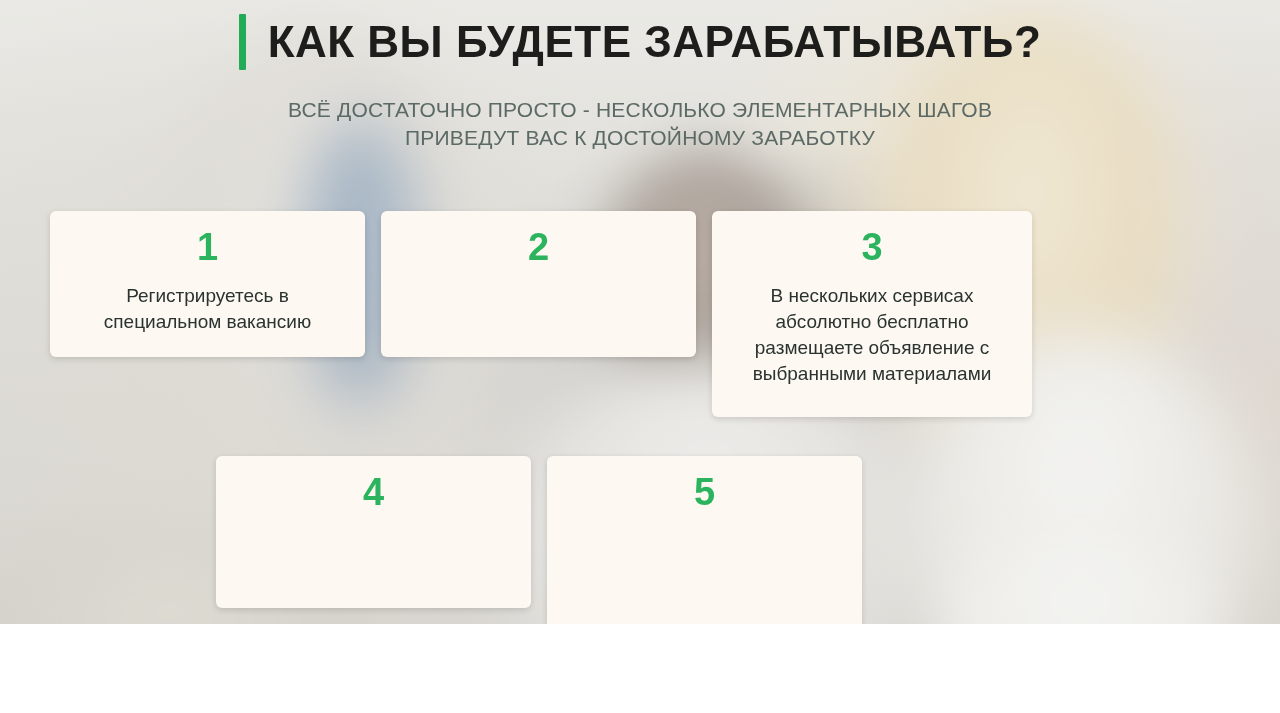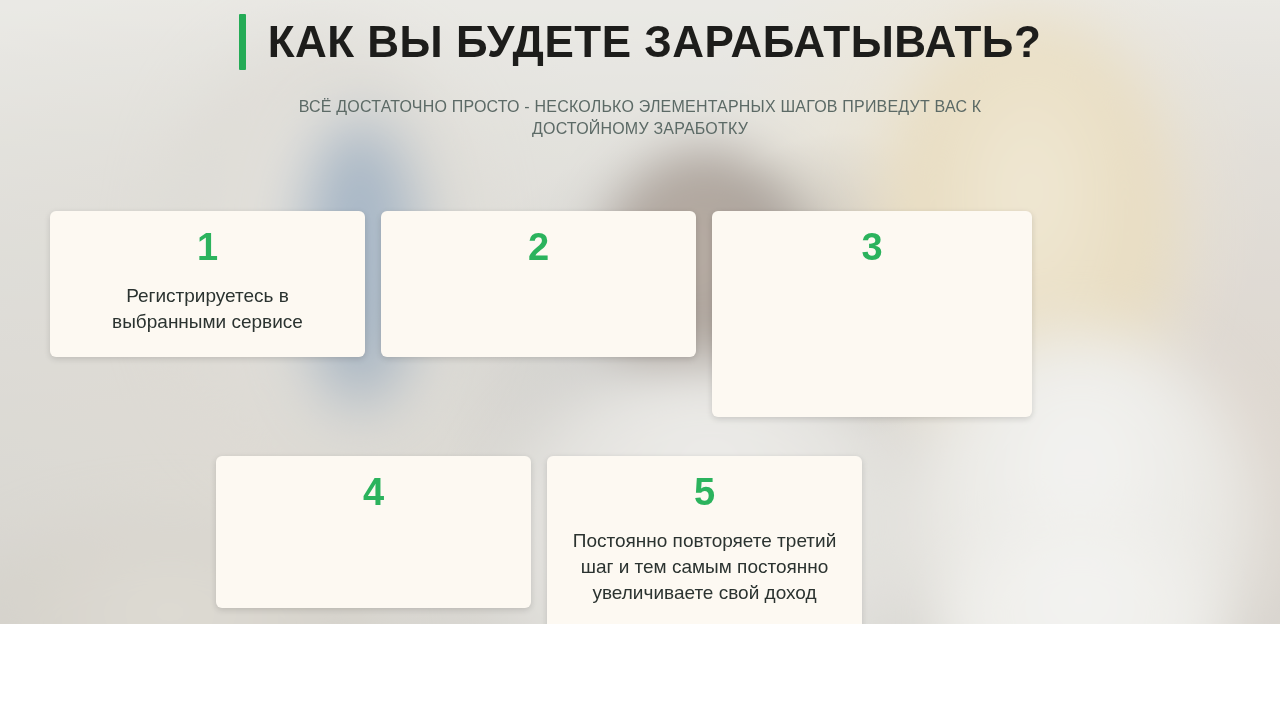--- a/index.html
+++ b/index.html
@@ -104,21 +104,21 @@
   .title {
     font-size: 44px;
     font-weight: bold;
     color: #1d1d1b;
     letter-spacing: 0.5px;
     white-space: nowrap;
   }
   .subtitle {
     margin: 22px auto 9px;
     width: 780px;
-    font-size: 16px;
+    font-size: 21px;
     color: #5c6a66;
     line-height: 1.35;
     text-align: center;
     letter-spacing: 0.2px;
   }
 
   
   .card {
     position: absolute;
     background: #fdf9f2;
@@ -166,33 +166,33 @@
   <div class="header">
     <div class="title-row">
       <div class="title-bar"></div>
       <div class="title">КАК ВЫ БУДЕТЕ ЗАРАБАТЫВАТЬ?</div>
     </div>
     <div class="subtitle">ВСЁ ДОСТАТОЧНО ПРОСТО - НЕСКОЛЬКО ЭЛЕМЕНТАРНЫХ ШАГОВ ПРИВЕДУТ ВАС К ДОСТОЙНОМУ ЗАРАБОТКУ</div>
   </div>
 
   <div class="card" id="card-1">
     <div class="card-number">1</div>
-    <div class="card-text">Регистрируетесь в выбранными сервисе</div>
+    <div class="card-text">Регистрируетесь в специальном вакансию</div>
   </div>
 
   <div class="card" id="card-2">
     <div class="card-number">2</div>
   </div>
 
   <div class="card" id="card-3">
     <div class="card-number">3</div>
+    <div class="card-text">В нескольких сервисах абсолютно бесплатно размещаете объявление с выбранными материалами</div>
   </div>
 
   <div class="card" id="card-4">
     <div class="card-number">4</div>
   </div>
 
   <div class="card" id="card-5">
     <div class="card-number">5</div>
-    <div class="card-text">Постоянно повторяете третий шаг и тем самым постоянно увеличиваете свой доход</div>
   </div>
 
 </div>
 
 </body></html>

